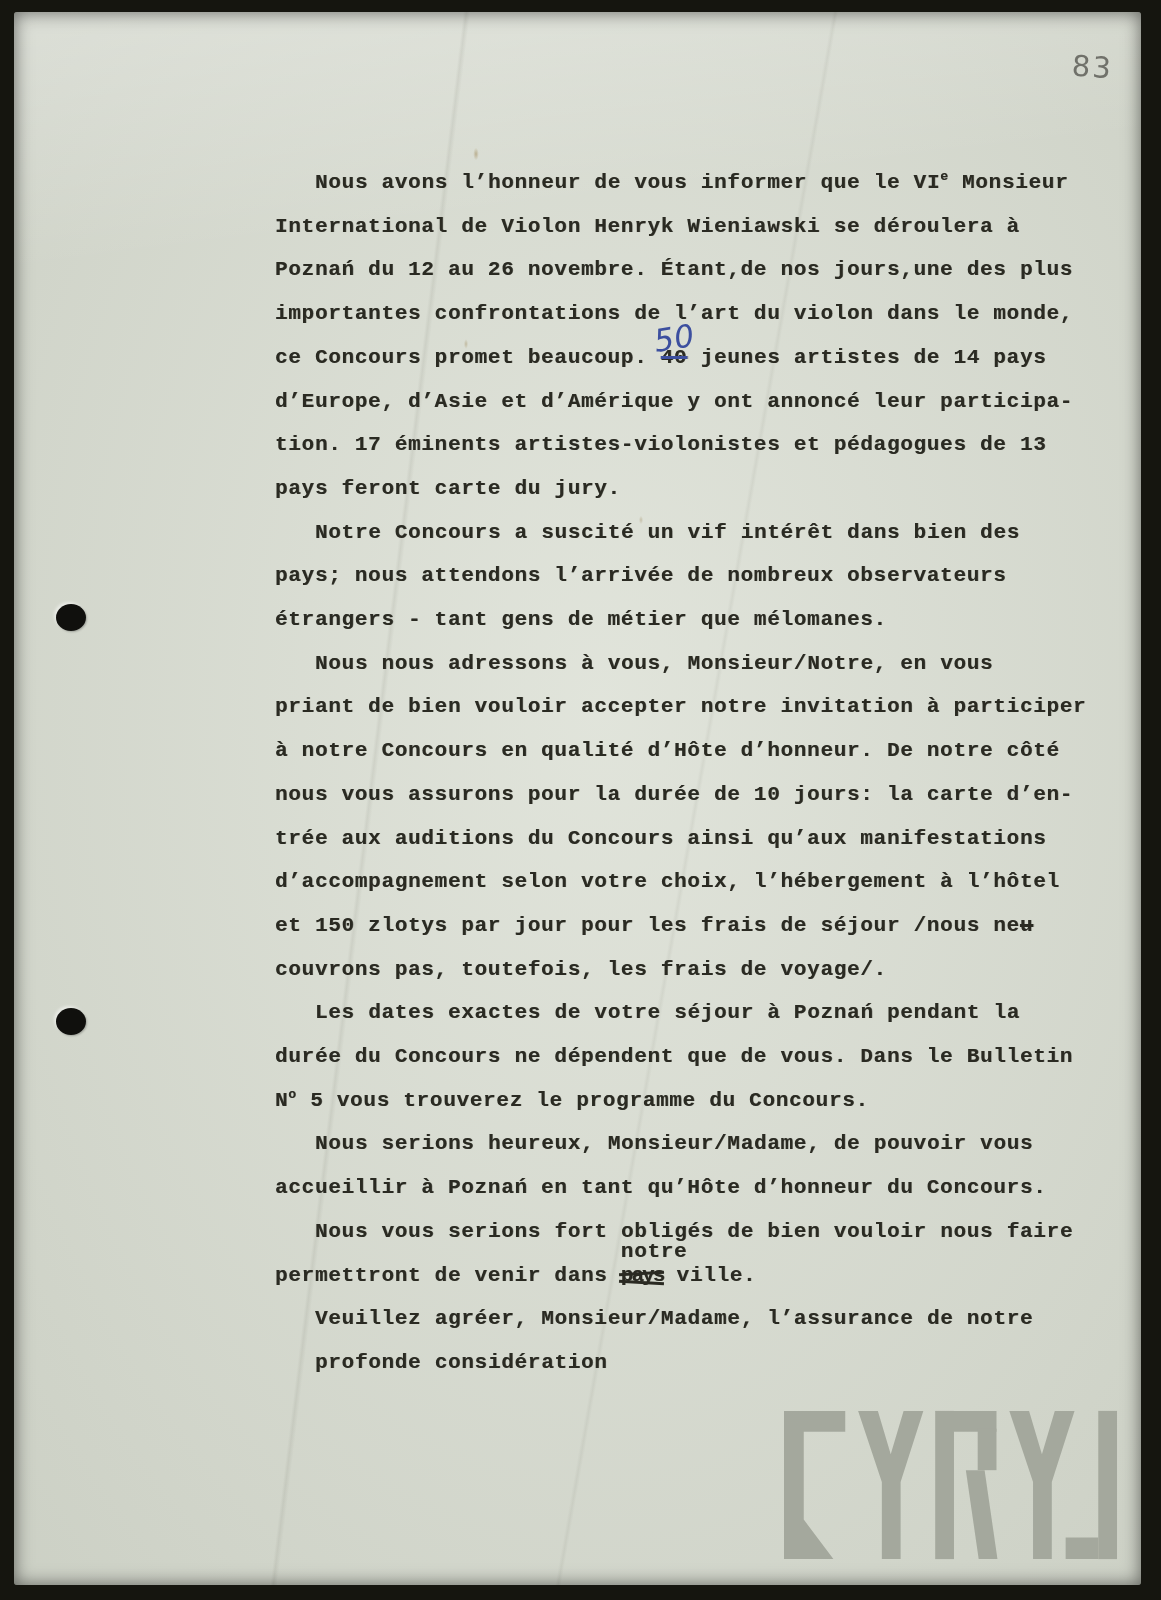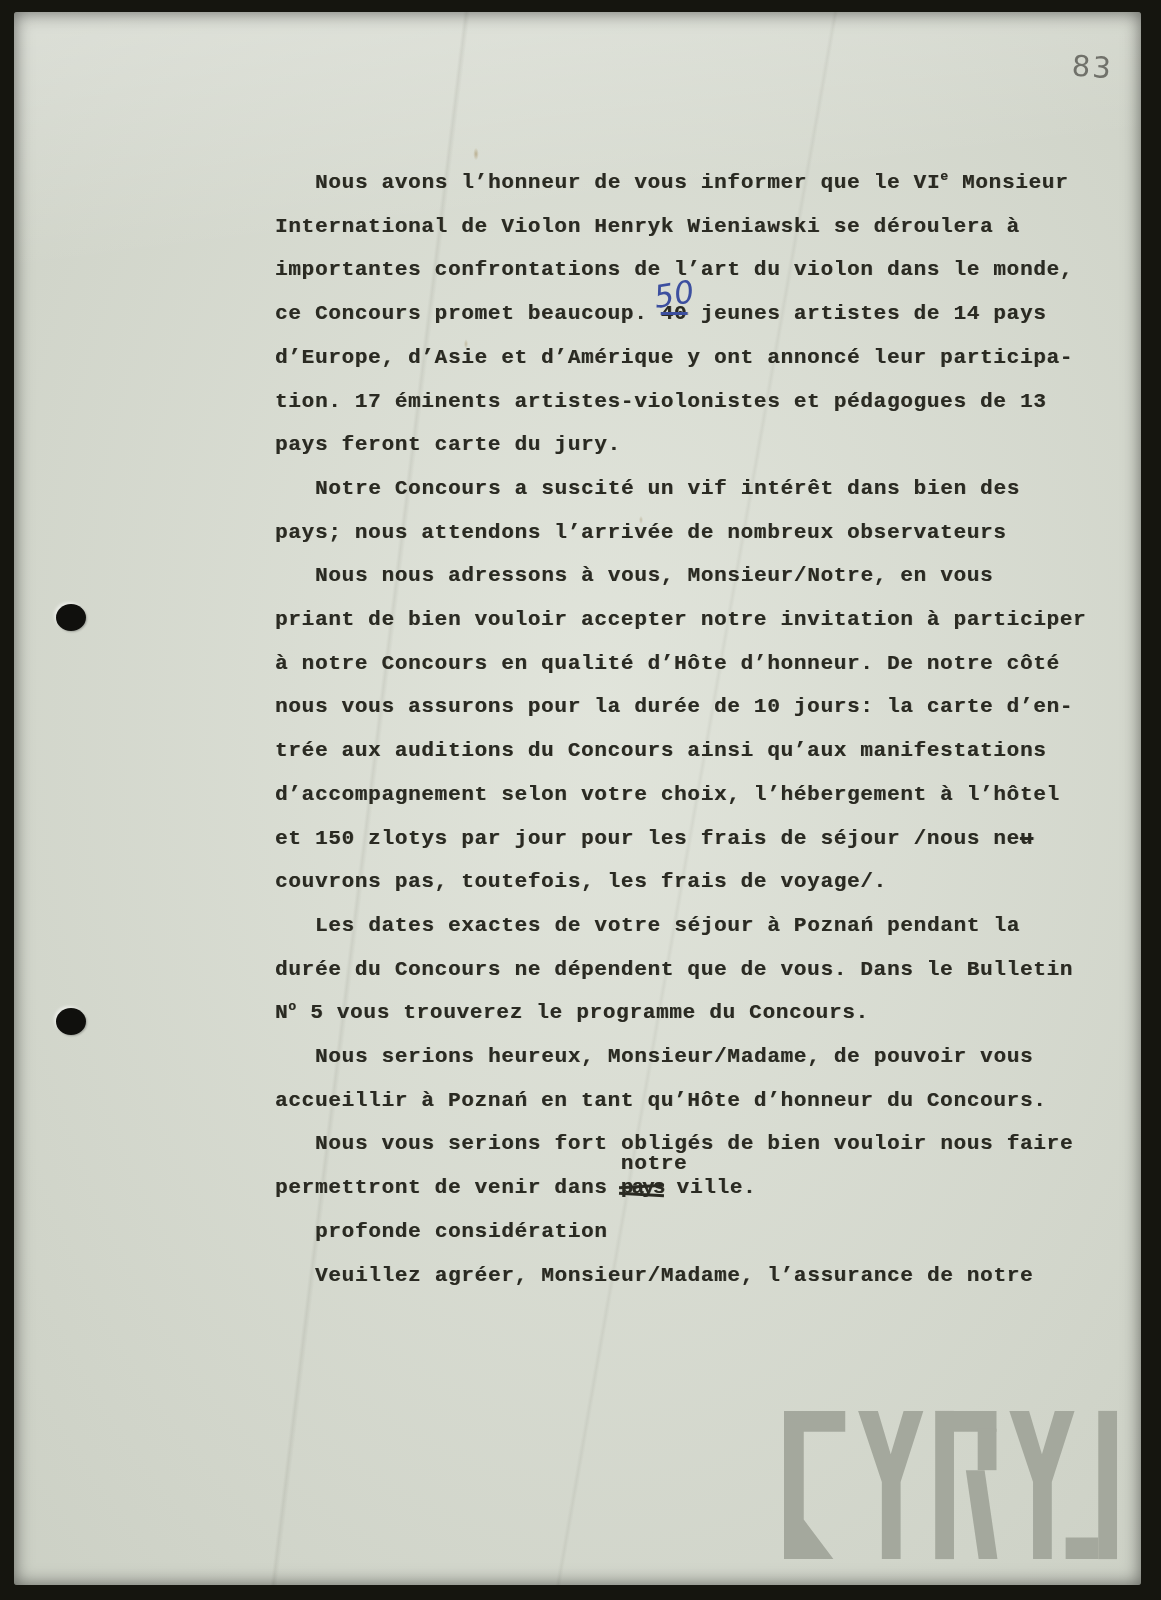--- a/index.html
+++ b/index.html
@@ -67,44 +67,46 @@
 
 <div class="paper">
   <div class="hole h-top"></div>
   <div class="hole h-bottom"></div>
 
   <div class="page-number">83</div>
 
   <div id="document-text">
       <div class="line indent"><span>Nous avons l’honneur de vous informer que le VI</span><span class="sup">e</span><span> Monsieur</span></div>
       <div class="line"><span>International de Violon Henryk Wieniawski se déroulera à</span></div>
+      <div class="line"><span>Poznań du 12 au 26 novembre. Étant,de nos jours,une des plus</span></div>
       <div class="line"><span>importantes confrontations de l’art du violon dans le monde,</span></div>
       <div class="line"><span>ce Concours promet beaucoup. </span><span class="corr"><span class="corr-typed">40</span><span class="corr-hand">50</span></span><span> jeunes artistes de 14 pays</span></div>
       <div class="line"><span>d’Europe, d’Asie et d’Amérique y ont annoncé leur participa-</span></div>
       <div class="line"><span>tion. 17 éminents artistes-violonistes et pédagogues de 13</span></div>
       <div class="line"><span>pays feront carte du jury.</span></div>
       <div class="line indent"><span>Notre Concours a suscité un vif intérêt dans bien des</span></div>
       <div class="line"><span>pays; nous attendons l’arrivée de nombreux observateurs</span></div>
+      <div class="line"><span>étrangers - tant gens de métier que mélomanes.</span></div>
       <div class="line indent"><span>Nous nous adressons à vous, Monsieur/Notre, en vous</span></div>
       <div class="line"><span>priant de bien vouloir accepter notre invitation à participer</span></div>
       <div class="line"><span>à notre Concours en qualité d’Hôte d’honneur. De notre côté</span></div>
       <div class="line"><span>nous vous assurons pour la durée de 10 jours: la carte d’en-</span></div>
       <div class="line"><span>trée aux auditions du Concours ainsi qu’aux manifestations</span></div>
       <div class="line"><span>d’accompagnement selon votre choix, l’hébergement à l’hôtel</span></div>
       <div class="line"><span>et 150 zlotys par jour pour les frais de séjour /nous ne</span><span class="struck">u</span></div>
       <div class="line"><span>couvrons pas, toutefois, les frais de voyage/.</span></div>
       <div class="line indent"><span>Les dates exactes de votre séjour à Poznań pendant la</span></div>
       <div class="line"><span>durée du Concours ne dépendent que de vous. Dans le Bulletin</span></div>
       <div class="line"><span>N</span><span class="sup">o</span><span> 5 vous trouverez le programme du Concours.</span></div>
       <div class="line indent"><span>Nous serions heureux, Monsieur/Madame, de pouvoir vous</span></div>
       <div class="line"><span>accueillir à Poznań en tant qu’Hôte d’honneur du Concours.</span></div>
       <div class="line indent"><span>Nous vous serions fort obligés de bien vouloir nous faire</span></div>
       <div class="line"><span>permettront de venir dans </span><span class="xinsert"><span class="xstruck">pays</span><span class="xabove">notre</span></span><span> ville.</span></div>
+      <div class="line indent"><span>Veuillez agréer, Monsieur/Madame, l’assurance de notre</span></div>
       <div class="line indent"><span>profonde considération</span></div>
-      <div class="line indent"><span>Veuillez agréer, Monsieur/Madame, l’assurance de notre</span></div>
     </div>
 
   <div class="watermark">
     <svg viewBox="0 0 340 150" role="img" aria-label="CYRYL">
       <g fill="#a1a59a">
 
         <polygon points="0,0 62,0 62,21 20,21 20,110 50,150 0,150"></polygon>
 
         <polygon points="75,0 95,0 108,44 121,0 141,0 118,72 118,150 99,150 99,72"></polygon>
 

